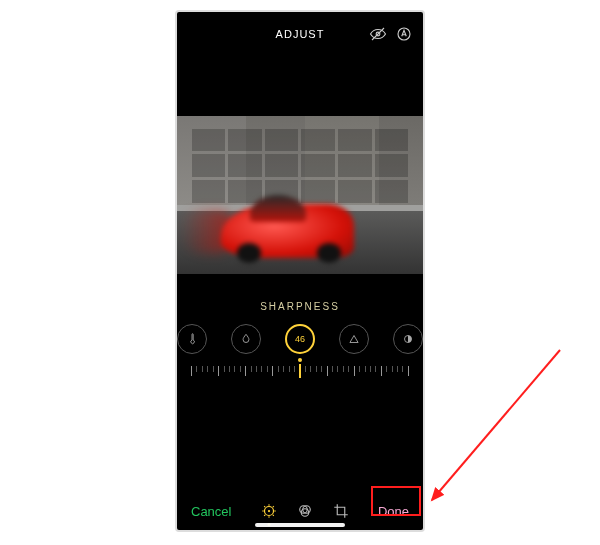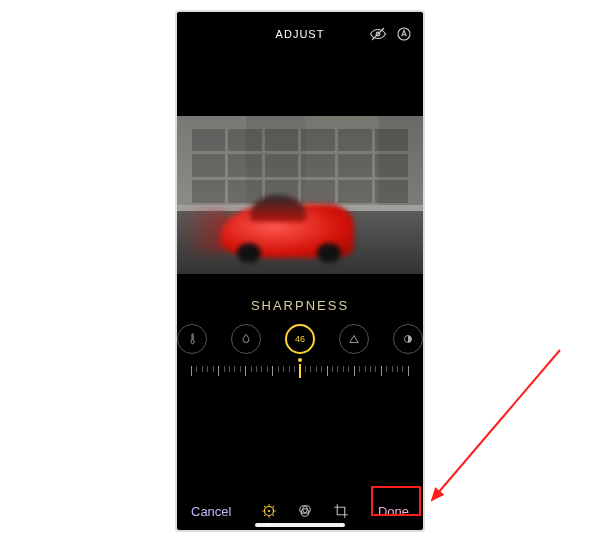--- a/index.html
+++ b/index.html
@@ -20,34 +20,34 @@
   .windows div{background:rgba(0,0,0,.22)}
   .road{position:absolute;left:0;right:0;bottom:0;height:40%;background:linear-gradient(#5b5b5a,#333)}
   .curb{position:absolute;left:0;right:0;bottom:40%;height:6px;background:#a0a09e}
   .car{position:absolute;left:18%;bottom:10%;width:54%;height:34%;filter:blur(2.5px)}
   .car .body{position:absolute;inset:0;background:radial-gradient(ellipse at 40% 40%,#ff5a52,#d41108 60%,#8e0a04);border-radius:40% 20% 14% 30% / 60% 40% 20% 30%}
   .car .cab{position:absolute;left:22%;top:-18%;width:42%;height:50%;background:linear-gradient(#2a2a2a,#b4120a);border-radius:50% 50% 10% 10%/70% 70% 10% 10%}
   .car .w1,.car .w2{position:absolute;bottom:-8%;width:18%;height:36%;background:#111;border-radius:50%}
   .car .w1{left:12%}.car .w2{right:10%}
   .car .shadow-trail{position:absolute;left:-30%;top:10%;width:40%;height:80%;background:linear-gradient(to right,transparent,#c01008aa);filter:blur(5px);border-radius:40%}
   .label-row{text-align:center;margin-top:22px}
-  .label{font-size:13px;letter-spacing:2px;color:#d6cfa3}
+  .label{font-size:10px;letter-spacing:2px;color:#d6cfa3}
   .adjust-circles{display:flex;justify-content:space-between;gap:8px;margin-top:10px}
   .circ{width:30px;height:30px;border:1px solid #555;border-radius:50%;display:flex;align-items:center;justify-content:center;box-sizing:border-box}
   .circ svg{stroke:#aaa;fill:none}
   .circ.active{border:2px solid #ffd23a}
   .circ.active .val{font-size:9px;color:#ffd23a}
   .slider{margin:10px 14px 0;height:20px;position:relative}
   .ticks{position:absolute;left:0;right:0;top:2px;height:10px;display:flex;justify-content:space-between}
   .ticks span{width:1px;background:#555;height:6px}
   .ticks span.tall{height:10px;background:#999}
   .slider .center{position:absolute;left:50%;top:0;width:2px;height:14px;background:#ffd23a;transform:translateX(-50%)}
   .slider .dot{position:absolute;top:-6px;width:4px;height:4px;border-radius:50%;background:#ffd23a;left:50%;transform:translateX(-50%)}
   .bottombar{margin-top:auto;padding:0 14px 10px;display:flex;align-items:center;justify-content:space-between}
-  .cancel{font-size:13px;color:#c4b5fd}
+  .cancel{font-size:13px;color:#22c55e}
   .mode-icons{display:flex;gap:18px;align-items:center}
   .mode-icons .mode{width:18px;height:18px;position:relative;display:flex;align-items:center;justify-content:center}
   .mode svg{stroke:#bbb;fill:none}
   .mode .dot-under{position:absolute;bottom:-6px;left:50%;transform:translateX(-50%);width:3px;height:3px;border-radius:50%;background:#ffd23a;display:none}
   .mode.active .dot-under{display:block}
   .mode.active svg{stroke:#ffd23a}
   .done{font-size:13px;color:#f9a8d4;font-weight:500}
   .home-ind{position:absolute;bottom:3px;left:50%;transform:translateX(-50%);width:90px;height:4px;border-radius:2px;background:#fff;opacity:.95}
   
   .anno-box{position:absolute;border:2px solid #ff1e1e;box-sizing:border-box;pointer-events:none}

